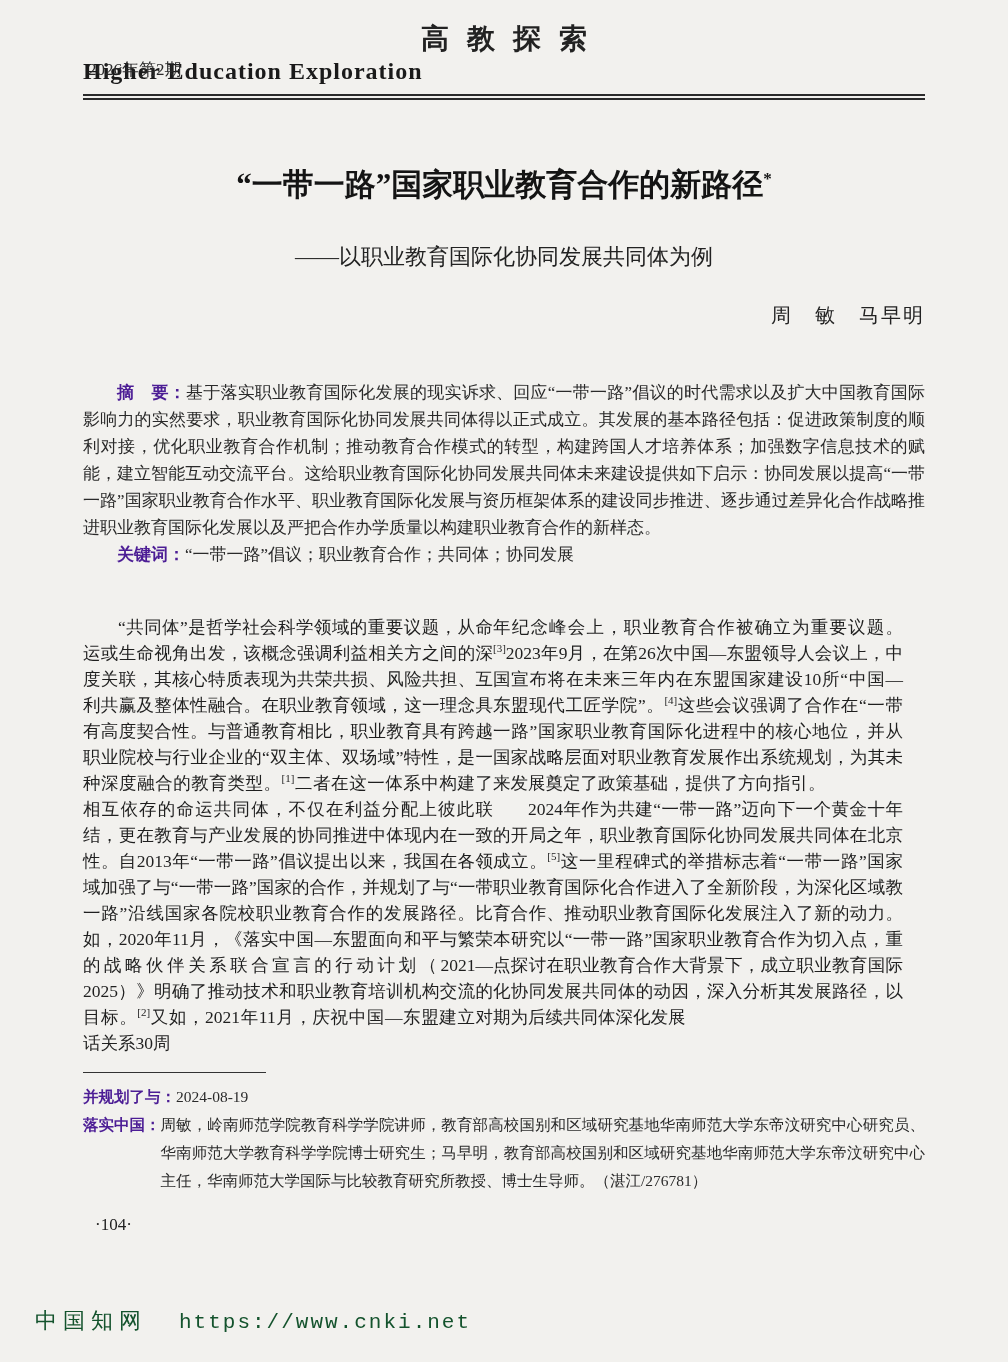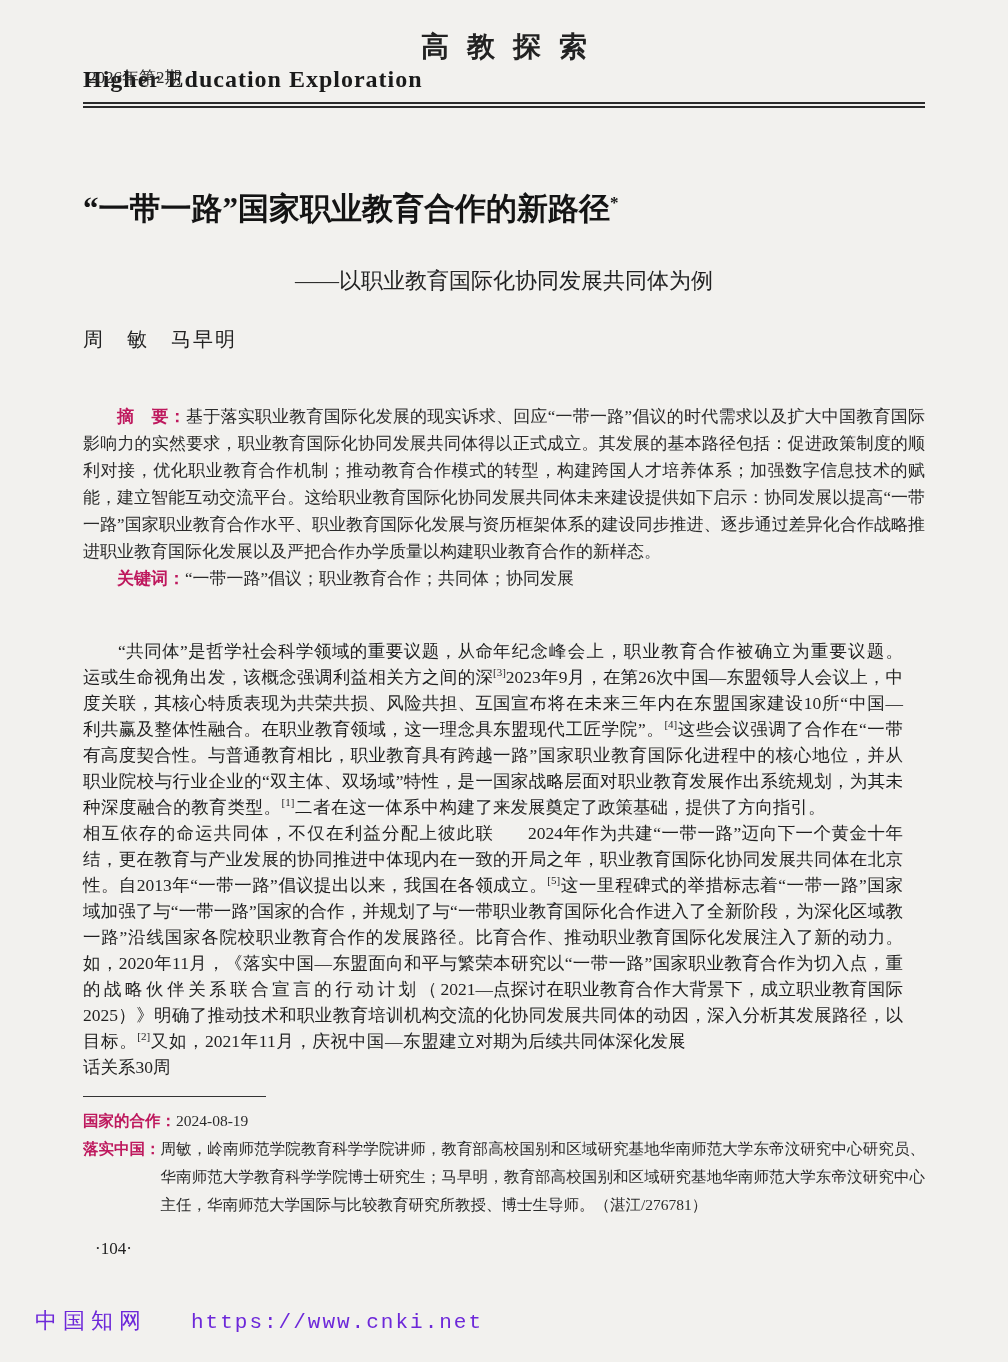--- a/index.html
+++ b/index.html
@@ -9,21 +9,21 @@
     margin:0 auto;
     background:#f2f1ee;
     color:#1f1f1f;
     font-family:"Liberation Serif","DejaVu Serif",serif;
     position:relative;
     overflow:hidden;
   }
   .content { padding:0 83px; }
 
   
-  .jheader { position:relative; padding-top:28px;font-family:Liberation Serif, serif; }
+  .jheader { position:relative; padding-top:20px;font-family:Liberation Serif, serif; }
   .journal-cn {
     text-align:center;
     font-size:28px; font-weight:bold;
     letter-spacing:18px; padding-left:18px;
     color:#222;
   }
   .journal-en {
     text-align:left;
     font-size:24px; font-weight:bold;
     letter-spacing:1px;
@@ -34,49 +34,50 @@
     font-size:17px; color:#2a2a2a;
   }
   .jrule {
     margin-top:9px; height:6px;
     border-top:2.5px solid #2b2b2b;
     border-bottom:2px solid #2b2b2b;
   }
 
   
   .title {
-    margin-top:80px;
+    margin-top:64px;
+    text-align:center;
     font-size:31px; font-weight:bold;
     color:#141414;
   }
   .title sup { font-size:17px; }
   .subtitle {
     margin-top:36px;
     text-align:center;
     font-size:22px;
     color:#222;
   }
   .authors {
     margin-top:30px;
-    text-align:left;
+    text-align:right;
     font-size:20px;
     letter-spacing:2px;
     color:#222;
   }
 
   
   .abstract-block { margin-top:50px; }
   .abstract, .keywords {
     font-size:17px; line-height:27px;
     text-align:justify;
     color:#2a2a2a;
   }
   .abstract { text-indent:2em; }
   .keywords { text-indent:2em; }
-  .flabel { font-weight:bold; color:#be185d; }
+  .flabel { font-weight:bold; color:#4c1d95; }
 
   
   .columns {
     margin-top:46px;
     display:flex;
   }
   .col { width:410px; }
   .col p {
     font-size:17.5px; line-height:26px;
     text-align:justify;
@@ -94,23 +95,23 @@
   .fn-funding { text-indent:2em; }
 
   
   .pagenum {
     margin-top:20px;
     font-size:17px; color:#222;
     padding-left:12px;
   }
   .watermark {
     position:absolute; left:35px; bottom:26px;
-    color:#6d28d9;
+    color:#14532d;
     font-size:22px;
-    display:flex; align-items:baseline; gap:44px;
+    display:flex; align-items:baseline; gap:32px;
   }
   .wm-cn { letter-spacing:6px; }
   .wm-url { font-family:"Liberation Mono","DejaVu Sans Mono",monospace; font-size:21px; letter-spacing:2px;margin-top:36px; }
 </style>
 </head>
 <body>
 
 <div class="page">
   <div class="content">
 
@@ -137,21 +138,21 @@
         <p class="indent"><span>“共同体”是哲学社会科学领域的重要议题，从命运或生命视角出发，该概念强调利益相关方之间的深度关联，其核心特质表现为共荣共损、风险共担、互利共赢及整体性融合。在职业教育领域，这一理念具有高度契合性。与普通教育相比，职业教育具有跨越职业院校与行业企业的“双主体、双场域”特性，是一种深度融合的教育类型。</span><sup>[1]</sup><span>二者在这一体系中构建了相互依存的命运共同体，不仅在利益分配上彼此联结，更在教育与产业发展的协同推进中体现内在一致性。自2013年“一带一路”倡议提出以来，我国在各领域加强了与“一带一路”国家的合作，并规划了与“一带一路”沿线国家各院校职业教育合作的发展路径。比如，2020年11月，《落实中国—东盟面向和平与繁荣的战略伙伴关系联合宣言的行动计划（2021—2025）》明确了推动技术和职业教育培训机构交流的目标。</span><sup>[2]</sup><span>又如，2021年11月，庆祝中国—东盟建立对话关系30周</span></p>
       </div>
       <div class="col">
         <p><span>年纪念峰会上，职业教育合作被确立为重要议题。</span><sup>[3]</sup><span>2023年9月，在第26次中国—东盟领导人会议上，中国宣布将在未来三年内在东盟国家建设10所“中国—东盟现代工匠学院”。</span><sup>[4]</sup><span>这些会议强调了合作在“一带一路”国家职业教育国际化进程中的核心地位，并从国家战略层面对职业教育发展作出系统规划，为其未来发展奠定了政策基础，提供了方向指引。</span></p>
         <p class="indent"><span>2024年作为共建“一带一路”迈向下一个黄金十年的开局之年，职业教育国际化协同发展共同体在北京成立。</span><sup>[5]</sup><span>这一里程碑式的举措标志着“一带一路”国家职业教育国际化合作进入了全新阶段，为深化区域教育合作、推动职业教育国际化发展注入了新的动力。本研究以“一带一路”国家职业教育合作为切入点，重点探讨在职业教育合作大背景下，成立职业教育国际化协同发展共同体的动因，深入分析其发展路径，以期为后续共同体深化发展</span></p>
       </div>
     </div>
 
     <div class="footnote">
       <div class="fn-rule"></div>
-      <div class="fn-line"><span class="flabel">国家的合作：</span><span>2024-08-19</span></div>
+      <div class="fn-line"><span class="flabel">并规划了与：</span><span>2024-08-19</span></div>
       <div class="fn-line fn-flex">
           <span class="flabel">落实中国：</span>
           <span>周敏，岭南师范学院教育科学学院讲师，教育部高校国别和区域研究基地华南师范大学东帝汶研究中心研究员、华南师范大学教育科学学院博士研究生；马早明，教育部高校国别和区域研究基地华南师范大学东帝汶研究中心主任，华南师范大学国际与比较教育研究所教授、博士生导师。（湛江/276781）</span>
         </div>
     </div>
 
     <div class="pagenum">·104·</div>
 
   </div>
 

